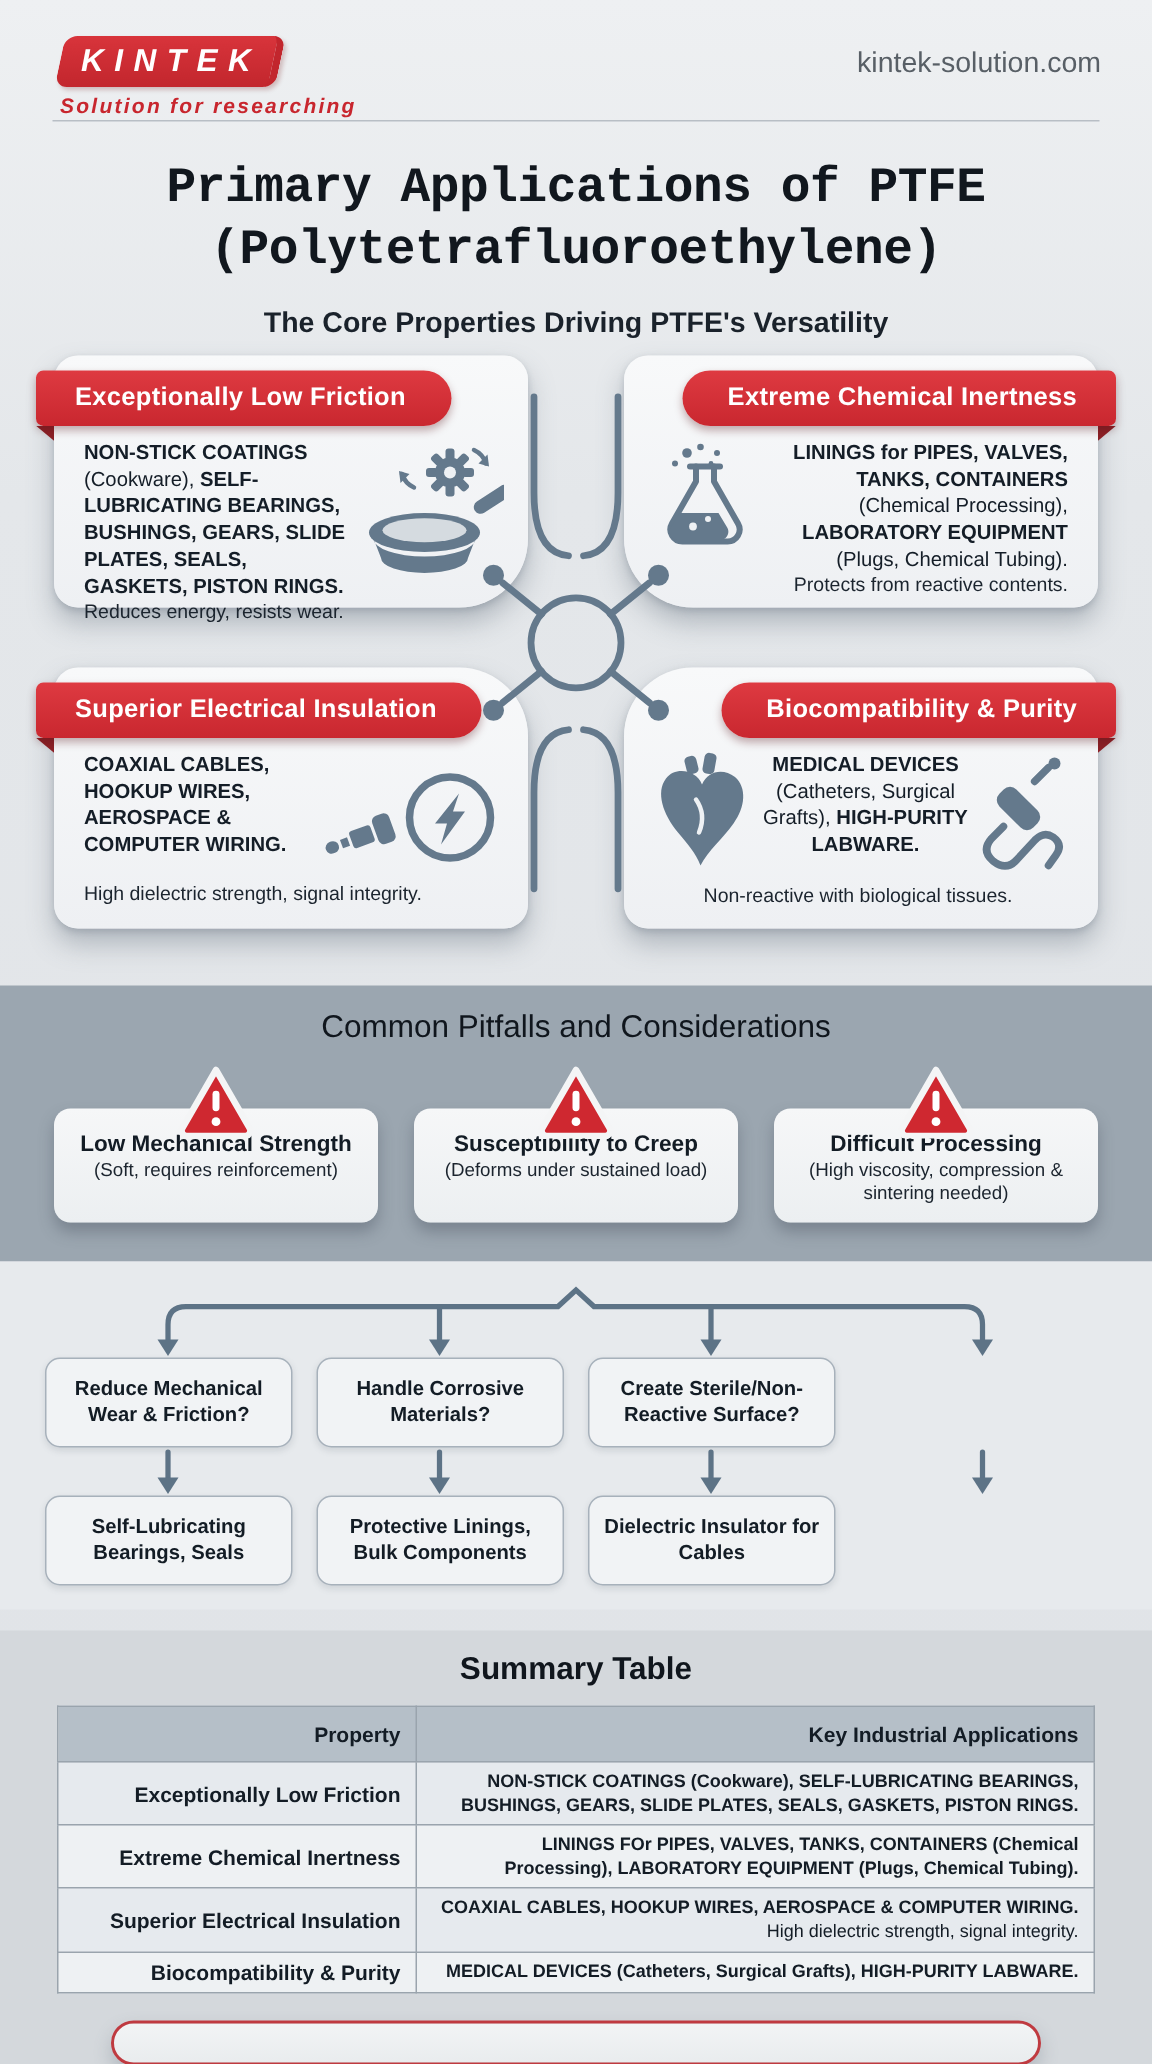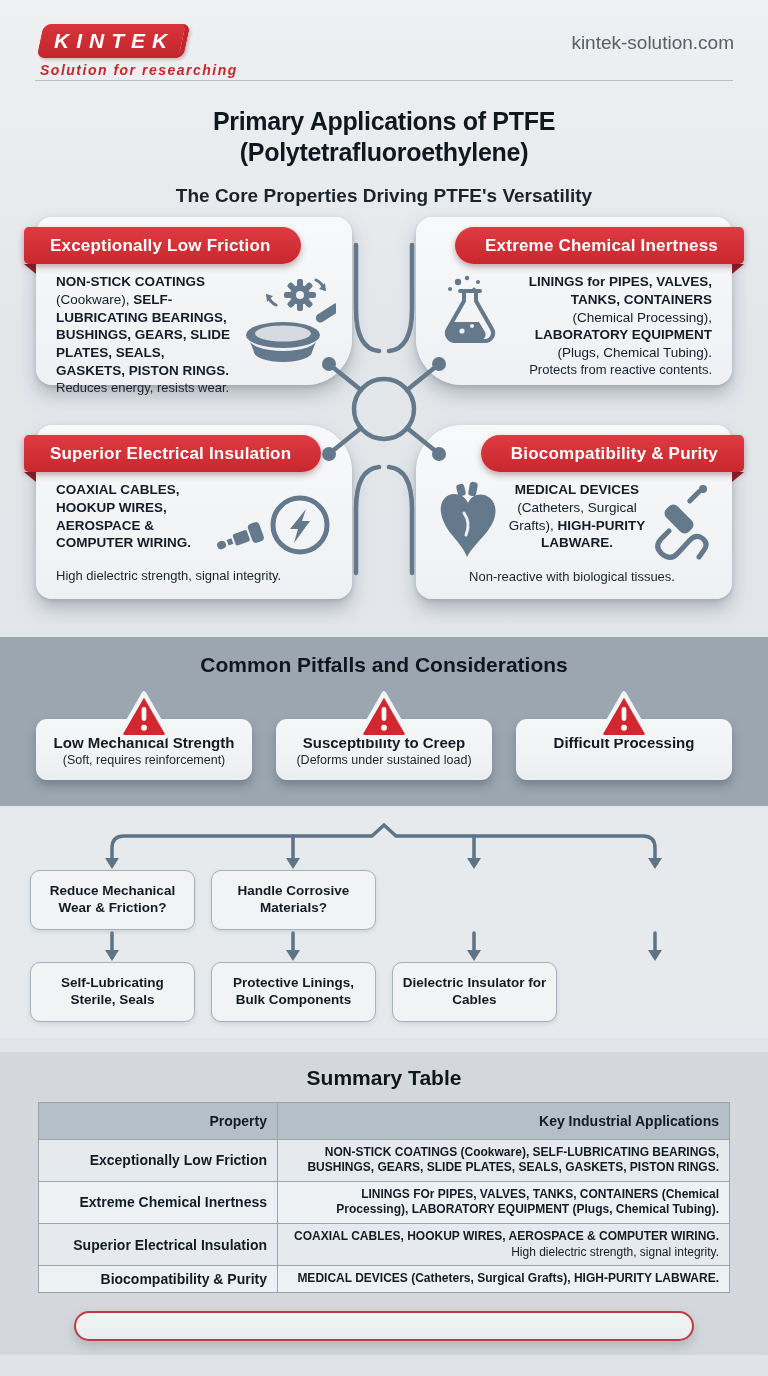--- a/index.html
+++ b/index.html
@@ -15,21 +15,21 @@
     color:#fff;font-weight:800;font-style:italic;font-size:21px;letter-spacing:7px;
     padding:5px 8px 5px 14px;border-radius:8px;transform:skewX(-12deg);
     border-right:5px solid #c2262d;box-shadow:2px 2px 3px rgba(120,30,30,.25);}
   .logo-badge span{display:inline-block;transform:skewX(12deg);}
   .logo-tag{color:#c8262e;font-weight:700;font-style:italic;font-size:14px;
     letter-spacing:1.5px;margin-top:4px;}
   .site{position:absolute;right:34px;top:32px;font-size:19px;color:#585f66;}
   .hrule{position:absolute;left:35px;right:35px;top:80px;height:0;border-top:1.5px solid #b8bec5;}
   
   .titleblock{text-align:center;margin-top:14px;}
-  .h1{font-size:25px;line-height:1.24;font-weight:800;color:#11171e;letter-spacing:-.3px;}
+  .h1{font-size:33px;line-height:1.24;font-weight:800;color:#11171e;letter-spacing:-.3px;font-family:Liberation Mono, monospace;}
   .subtitle{font-size:19px;font-weight:700;color:#1a222b;margin-top:17px;}
   
   .hero{position:relative;margin:10px 36px 0;height:386px;}
   .cards{display:grid;grid-template-columns:316px 316px;column-gap:64px;
     grid-template-rows:168px 174px;row-gap:40px;position:relative;z-index:1;}
   .card{position:relative;background:linear-gradient(180deg,#f8f9fa,#eef0f3);
     box-shadow:0 10px 18px rgba(95,108,122,.38),0 2px 4px rgba(95,108,122,.25);}
   .card.c1{border-radius:16px 16px 46px 16px;}
   .card.c2{border-radius:16px 16px 16px 46px;}
   .card.c3{border-radius:16px 46px 16px 16px;}
@@ -53,21 +53,21 @@
   .note{font-size:13px;font-weight:500;color:#1b242e;padding-bottom:4px;}
   .card.c2 .body-text,.card.c2 .note{text-align:right;}
   .card.c4 .body-text{text-align:center;}
   .card.c4 .note{text-align:center;}
   .iconbox{flex:none;display:flex;align-items:center;justify-content:center;}
   
   .motif{position:absolute;left:50%;top:194px;transform:translate(-50%,-50%);
     z-index:3;pointer-events:none;}
   
   .pitfalls{margin-top:34px;background:#9ba6b0;padding:16px 36px 26px;}
-  .pit-title{text-align:center;font-size:21px;font-weight:700;color:#10161d;}
+  .pit-title{text-align:center;font-size:21px;font-weight:400;color:#10161d;}
   .pit-cards{display:grid;grid-template-columns:repeat(3,1fr);gap:24px;margin-top:42px;}
   .pit-card{position:relative;background:linear-gradient(180deg,#f6f7f8,#eceff1);
     border-radius:11px;box-shadow:0 6px 10px rgba(60,70,82,.35);
     padding:15px 16px 11px;text-align:center;}
   .warn{position:absolute;left:50%;top:-30px;transform:translateX(-50%);}
   .pit-name{font-size:15px;font-weight:800;color:#131c25;}
   .pit-sub{font-size:12.5px;font-weight:500;color:#1b242e;margin-top:2px;line-height:1.25;text-align:center;}
   
   .flow{padding-top:14px;background:#e7eaed;}
   .flow-title{text-align:center;font-size:21px;font-weight:800;color:#10161d;}
@@ -288,20 +288,21 @@
     </div>
     <div class="pit-card">
       <div class="warn">
         <svg width="56" height="50" viewBox="0 0 64 58">
           <path d="M32,5 L58,50 a4,4 0 0 1 -3.5,6 h-45 a4,4 0 0 1 -3.5,-6 Z" fill="#cf2830" stroke="#f4f5f6" stroke-width="5" stroke-linejoin="round"></path>
           <rect x="29.3" y="21" width="5.4" height="16" rx="2.7" fill="#fff"></rect>
           <circle cx="32" cy="45" r="3.4" fill="#fff"></circle>
         </svg>
       </div>
       <div class="pit-name">Difficult Processing</div>
+      <div class="pit-sub">(High viscosity, compression &amp; sintering needed)</div>
     </div>
   </div>
 </div>
 
 <div class="flow">
   <svg class="flow-svg" width="768" height="50">
     <g stroke="#5d7386" stroke-width="3.5" fill="none" stroke-linecap="round">
       <path d="M112,38 L112,28 Q112,16 124,16 L372,16 L384,5 L396,16 L643,16 Q655,16 655,28 L655,38"></path>
       <line x1="293" y1="16" x2="293" y2="38"></line>
       <line x1="474" y1="16" x2="474" y2="38"></line>
@@ -309,37 +310,38 @@
     <g fill="#5d7386">
       <polygon points="105,38 119,38 112,49"></polygon>
       <polygon points="286,38 300,38 293,49"></polygon>
       <polygon points="467,38 481,38 474,49"></polygon>
       <polygon points="648,38 662,38 655,49"></polygon>
     </g>
   </svg>
   <div class="flow-row">
     <div class="flow-box">Reduce Mechanical Wear &amp; Friction?</div>
     <div class="flow-box">Handle Corrosive Materials?</div>
+    <div class="flow-box">Create Sterile/Non-Reactive Surface?</div>
   </div>
   <svg class="flow-svg" width="768" height="32">
     <g stroke="#5d7386" stroke-width="3.5" stroke-linecap="round">
       <line x1="112" y1="3" x2="112" y2="20"></line>
         <line x1="293" y1="3" x2="293" y2="20"></line>
       <line x1="474" y1="3" x2="474" y2="20"></line>
         <line x1="655" y1="3" x2="655" y2="20"></line>
     </g>
     <g fill="#5d7386">
       <polygon points="105,20 119,20 112,31"></polygon>
       <polygon points="286,20 300,20 293,31"></polygon>
       <polygon points="467,20 481,20 474,31"></polygon>
       <polygon points="648,20 662,20 655,31"></polygon>
     </g>
   </svg>
   <div class="flow-row" style="padding-bottom:16px;">
-    <div class="flow-box">Self-Lubricating Sterile, Seals</div>
+    <div class="flow-box">Self-Lubricating Bearings, Seals</div>
     <div class="flow-box">Protective Linings, Bulk Components</div>
     <div class="flow-box">Dielectric Insulator for Cables</div>
   </div>
 </div>
 
 <div class="summary">
   <div class="sum-title">Summary Table</div>
   <table class="sum">
     <tbody>
         <tr>

